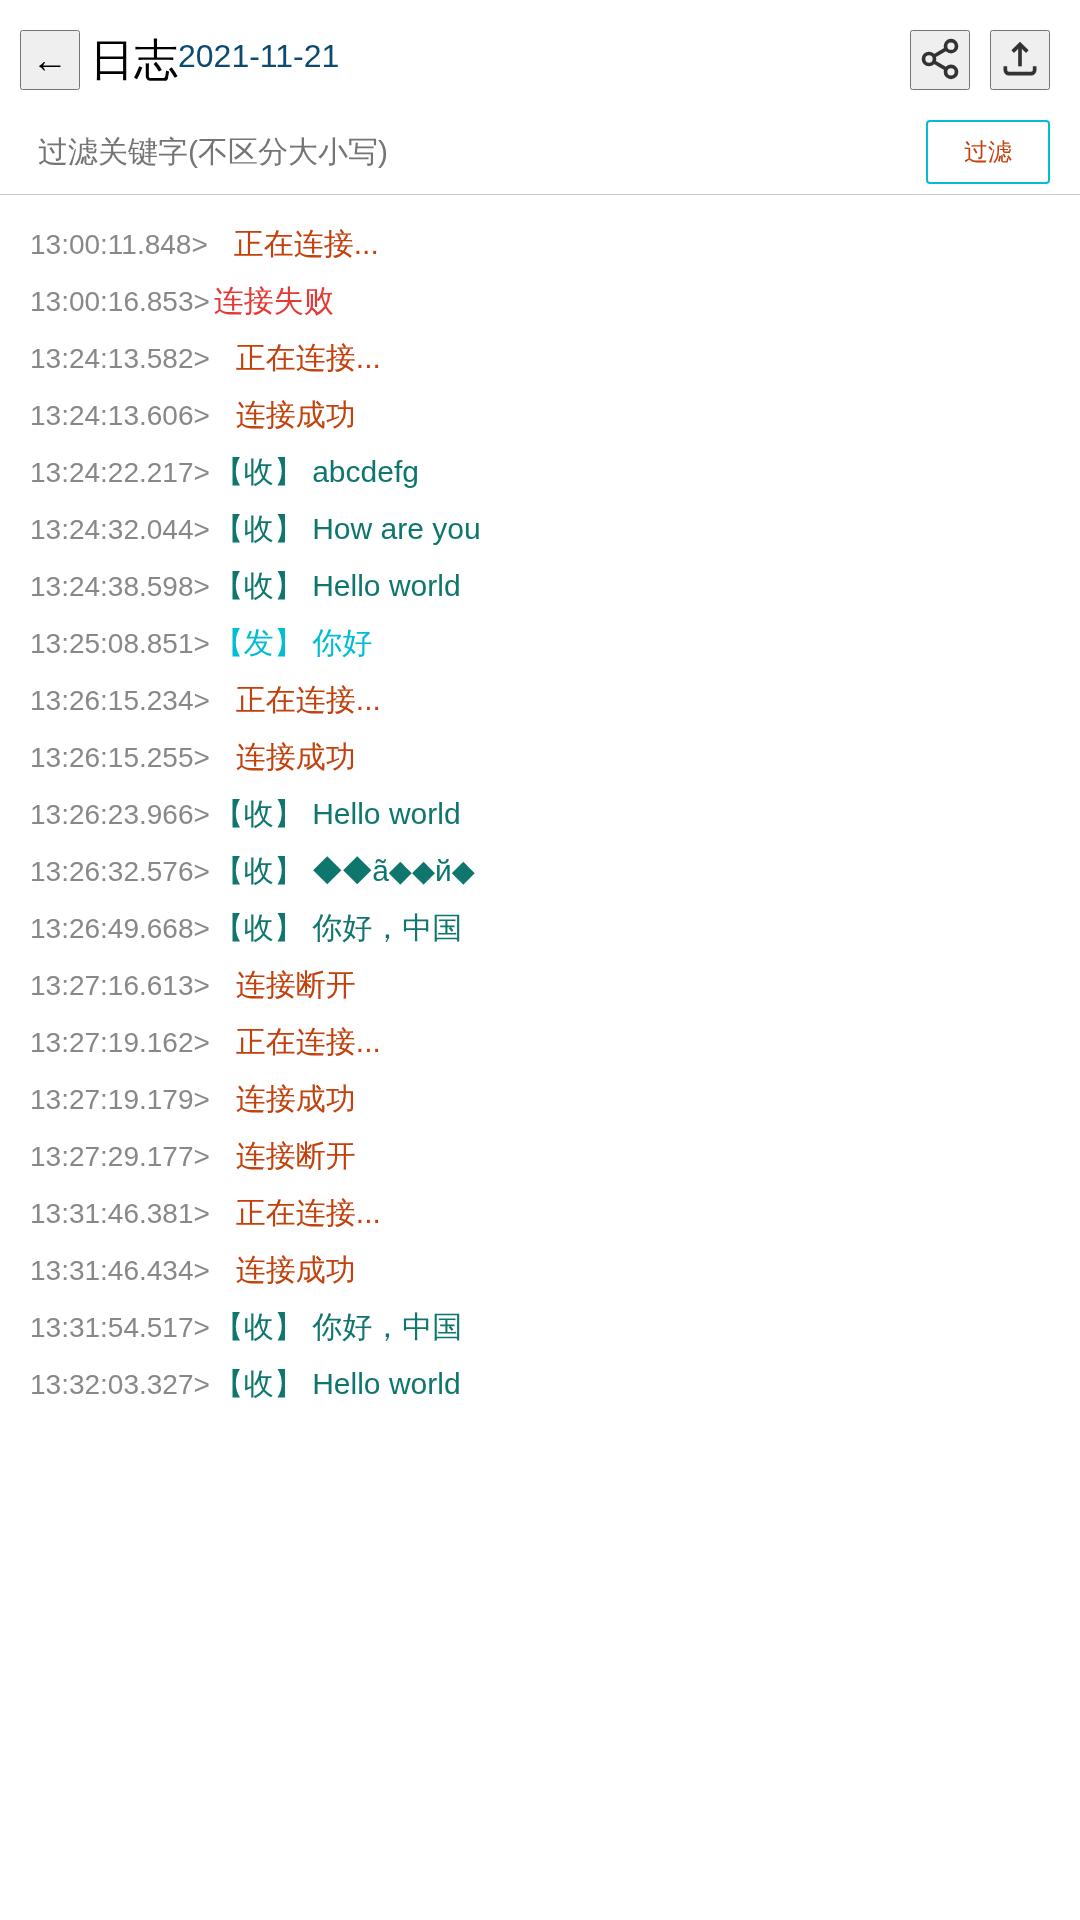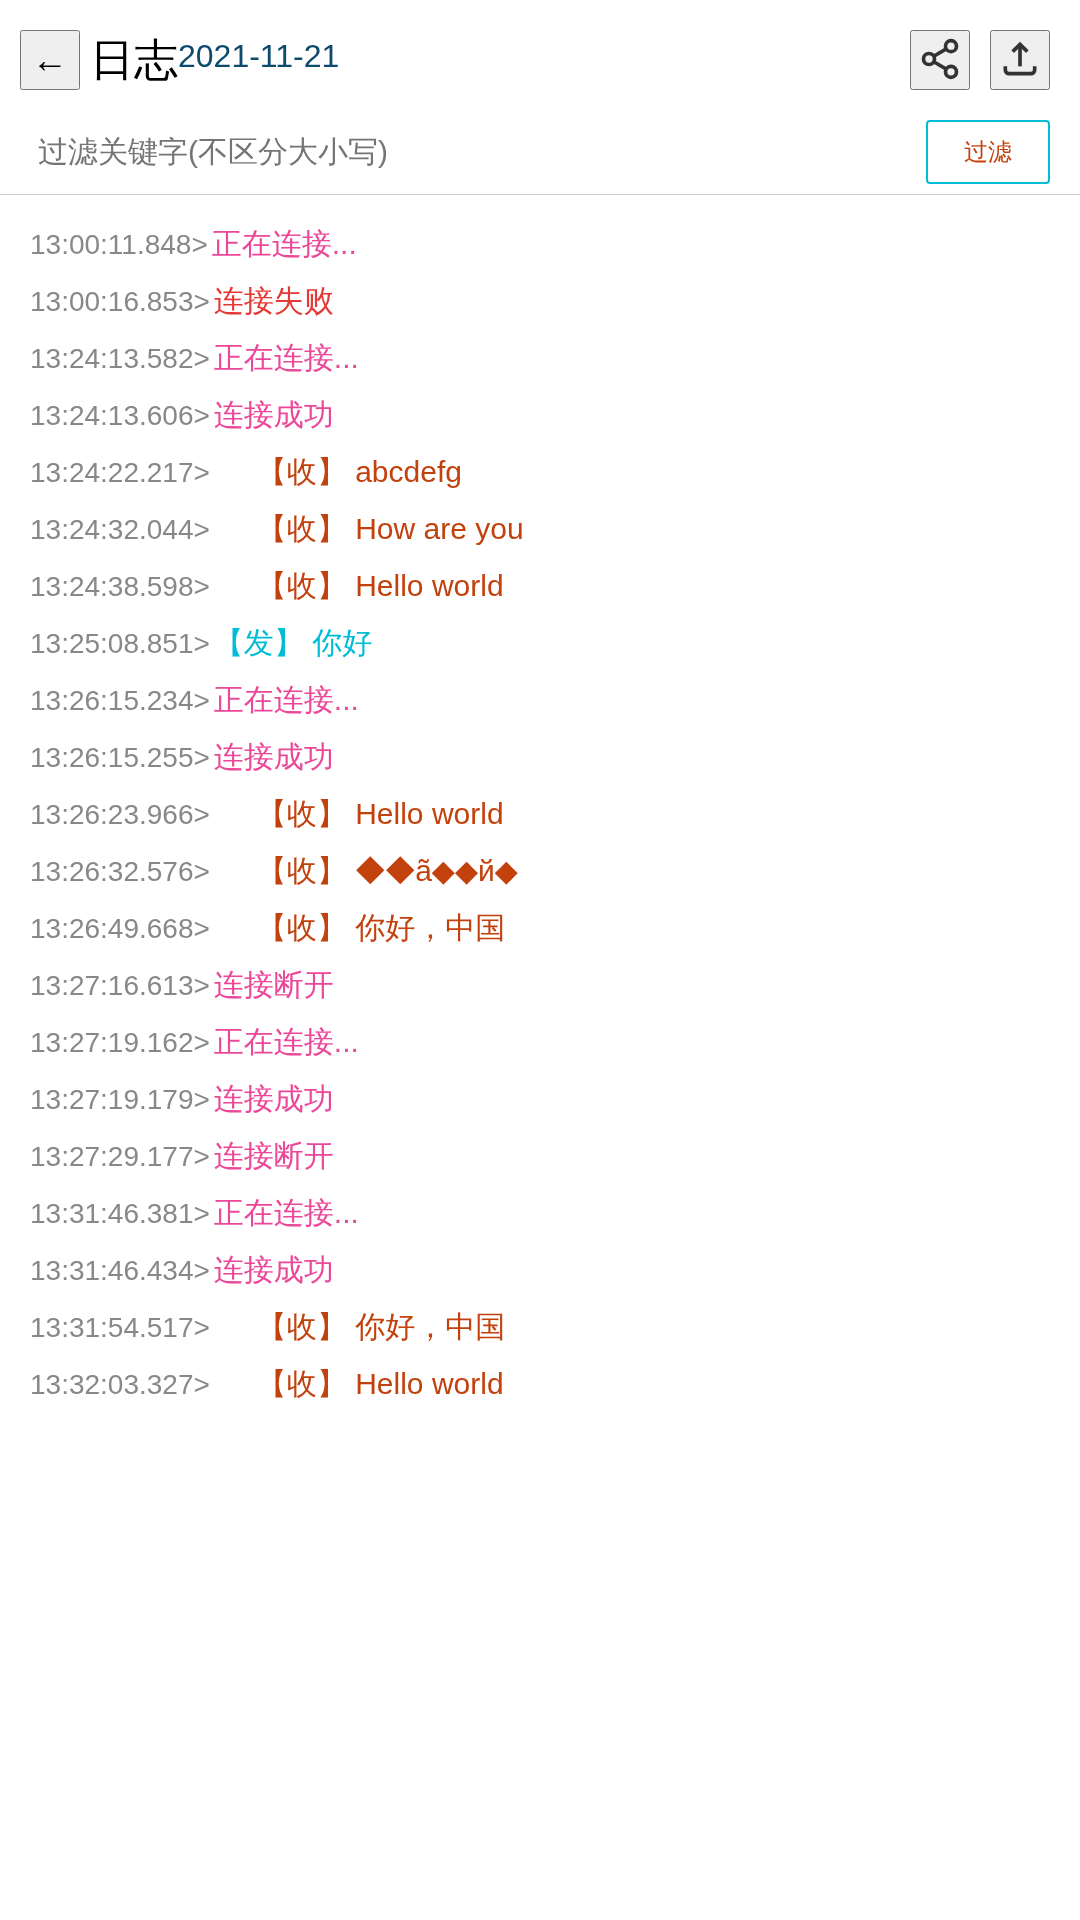--- a/index.html
+++ b/index.html
@@ -131,30 +131,30 @@
       flex-shrink: 0;
       margin-right: 4px;
       font-size: 28px;
     }
 
     .log-content {
       flex: 1;
     }
 
     .color-default {
-      color: #ec4899;
+      color: #c2410c;
+      margin-left: 22px;
     }
 
     .color-red {
       color: #e53935;
     }
 
     .color-green {
-      color: #c2410c;
-      margin-left: 43px;
+      color: #0f766e;
     }
 
     .color-cyan {
       color: #00bcd4;
     }
   </style>
 </head>
 <body>
 
 <div class="header">

